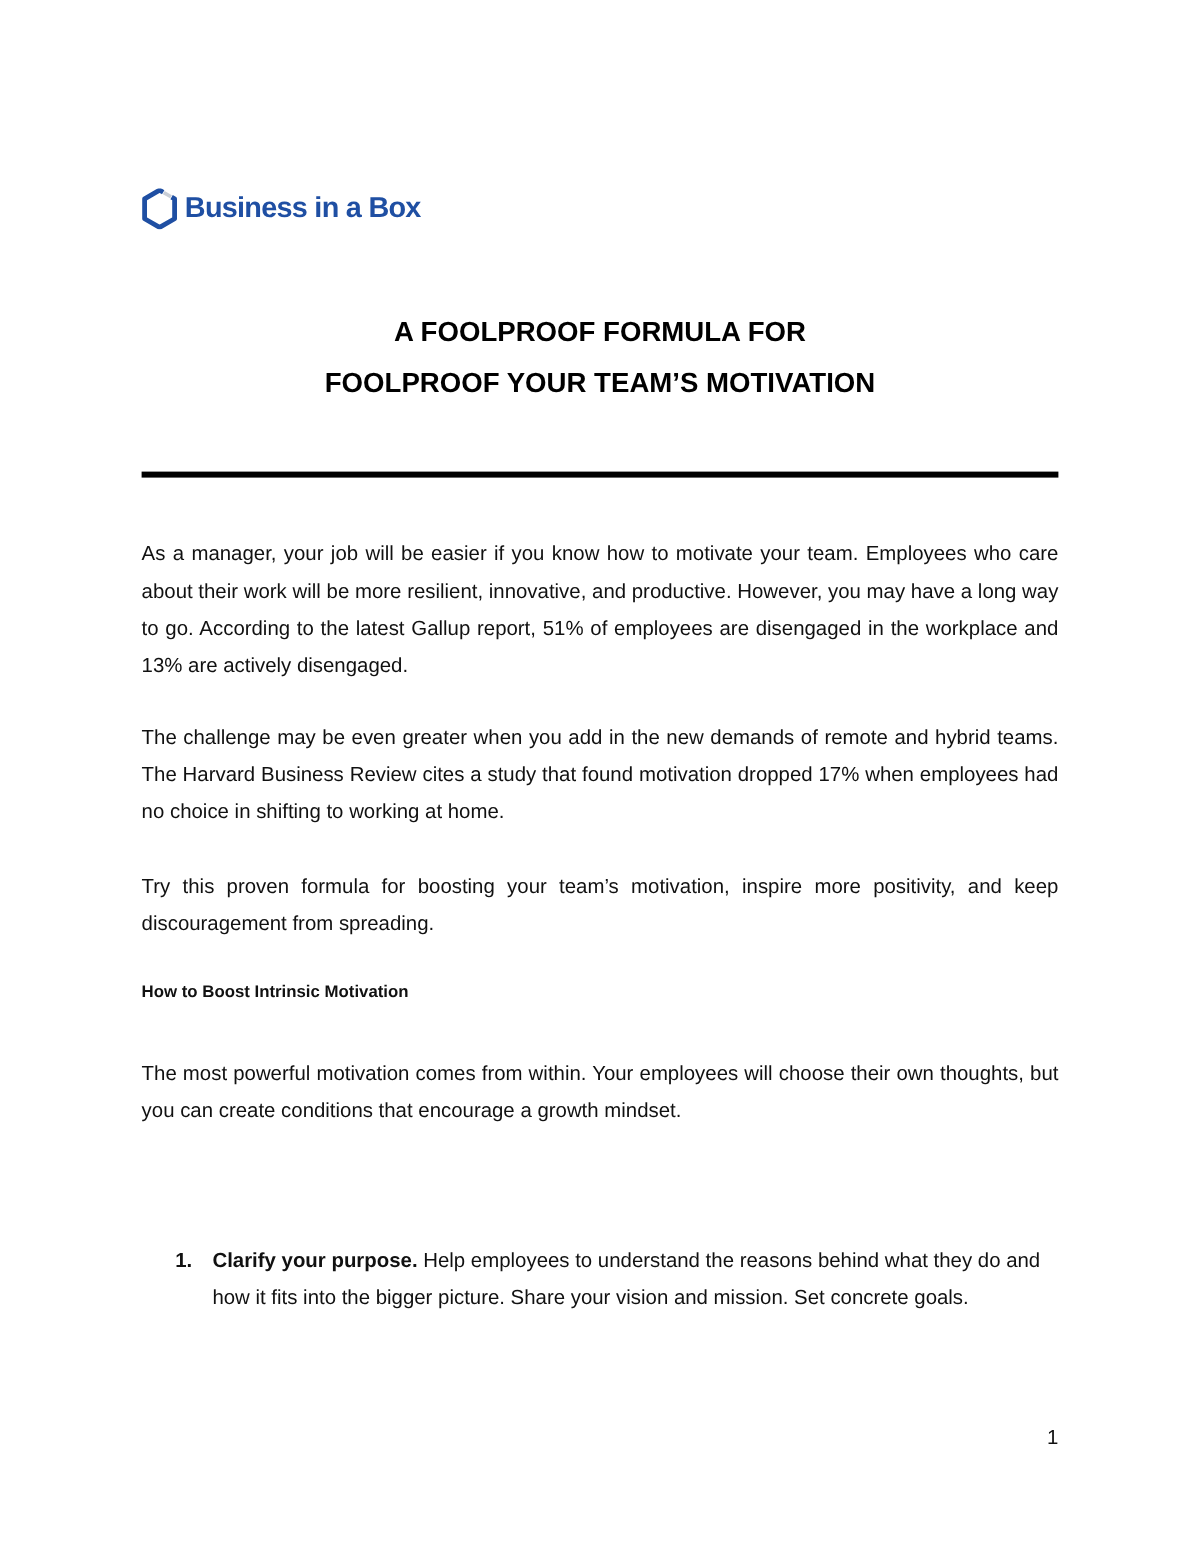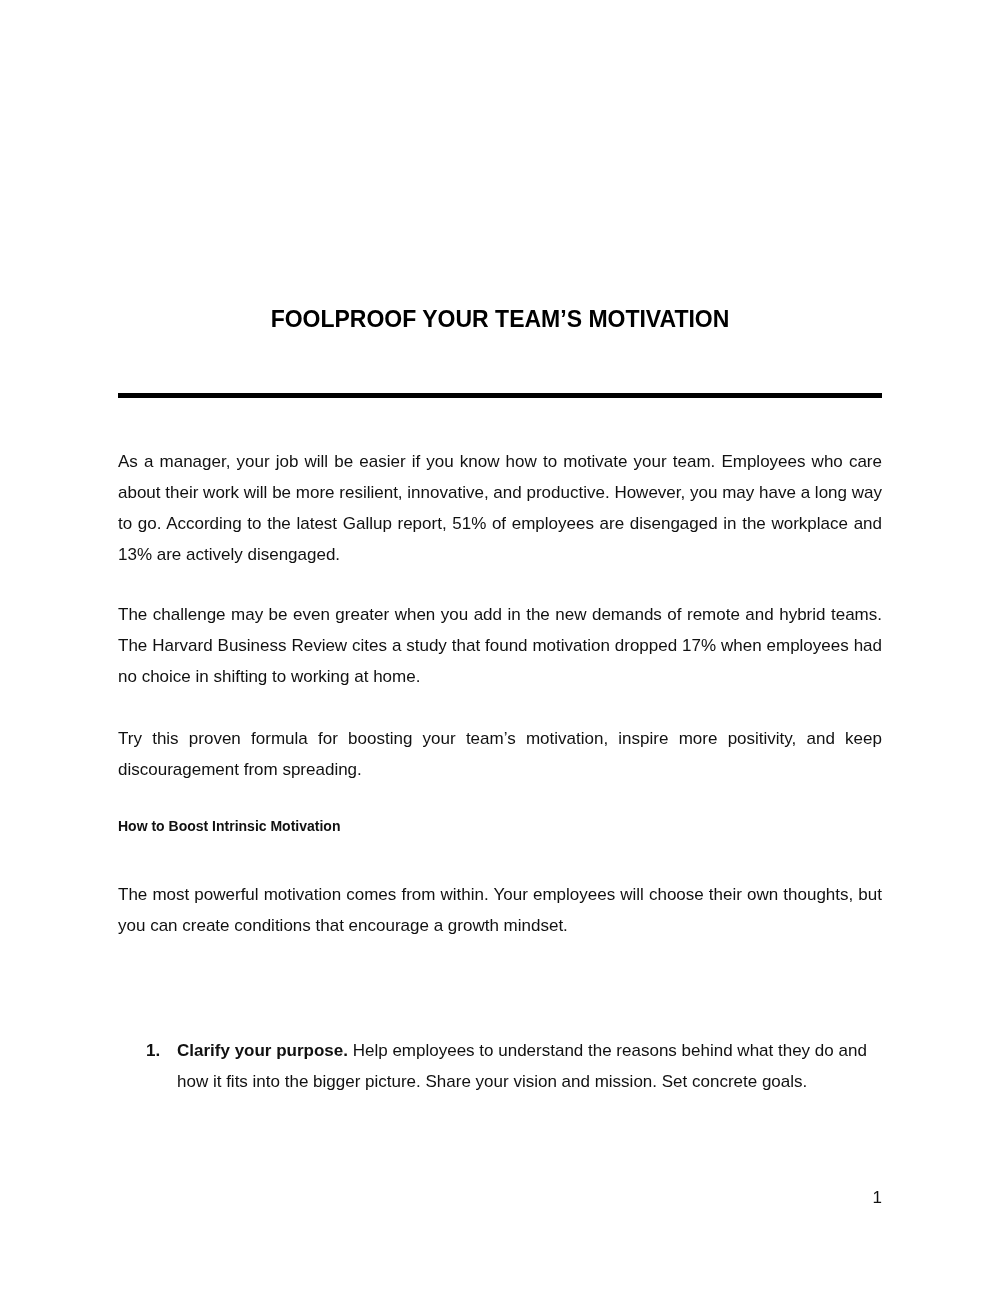--- a/index.html
+++ b/index.html
@@ -119,21 +119,31 @@
       text-align: right;
       font-size: 17px;
       line-height: 24px;
     }
   </style>
 </head>
 <body>
 
 <div class="page">
 
+  <div class="logo">
+    <svg class="logo-mark" viewBox="0 0 30 34">
 
+      <path d="M18 3.2 L15 1.5 L2.5 8.7 L2.5 25.3 L15 32.5 L27.5 25.3 L27.5 8.7 L25 7.3" fill="none" stroke="#1f4fa3" stroke-width="4" stroke-linejoin="round"></path>
+
+      <path d="M18.5 3.5 L24.5 7" fill="none" stroke="#c9ced6" stroke-width="3"></path>
+    </svg>
+    <span class="logo-text">Business in a Box</span>
+  </div>
+
+  <h1 class="title title-1">A FOOLPROOF FORMULA FOR</h1>
   <h1 class="title title-2">FOOLPROOF YOUR TEAM’S MOTIVATION</h1>
 
   <div class="rule"></div>
 
   <p class="para p1">As a manager, your job will be easier if you know how to motivate your team. Employees who care about their work will be more resilient, innovative, and productive. However, you may have a long way to go. According to the latest Gallup report, 51% of employees are disengaged in the workplace and 13% are actively disengaged.</p>
   <p class="para p2">The challenge may be even greater when you add in the new demands of remote and hybrid teams. The Harvard Business Review cites a study that found motivation dropped 17% when employees had no choice in shifting to working at home.</p>
   <p class="para p3">Try this proven formula for boosting your team’s motivation, inspire more positivity, and keep discouragement from spreading.</p>
 
   <h2 class="h-sub">How to Boost Intrinsic Motivation</h2>
 

